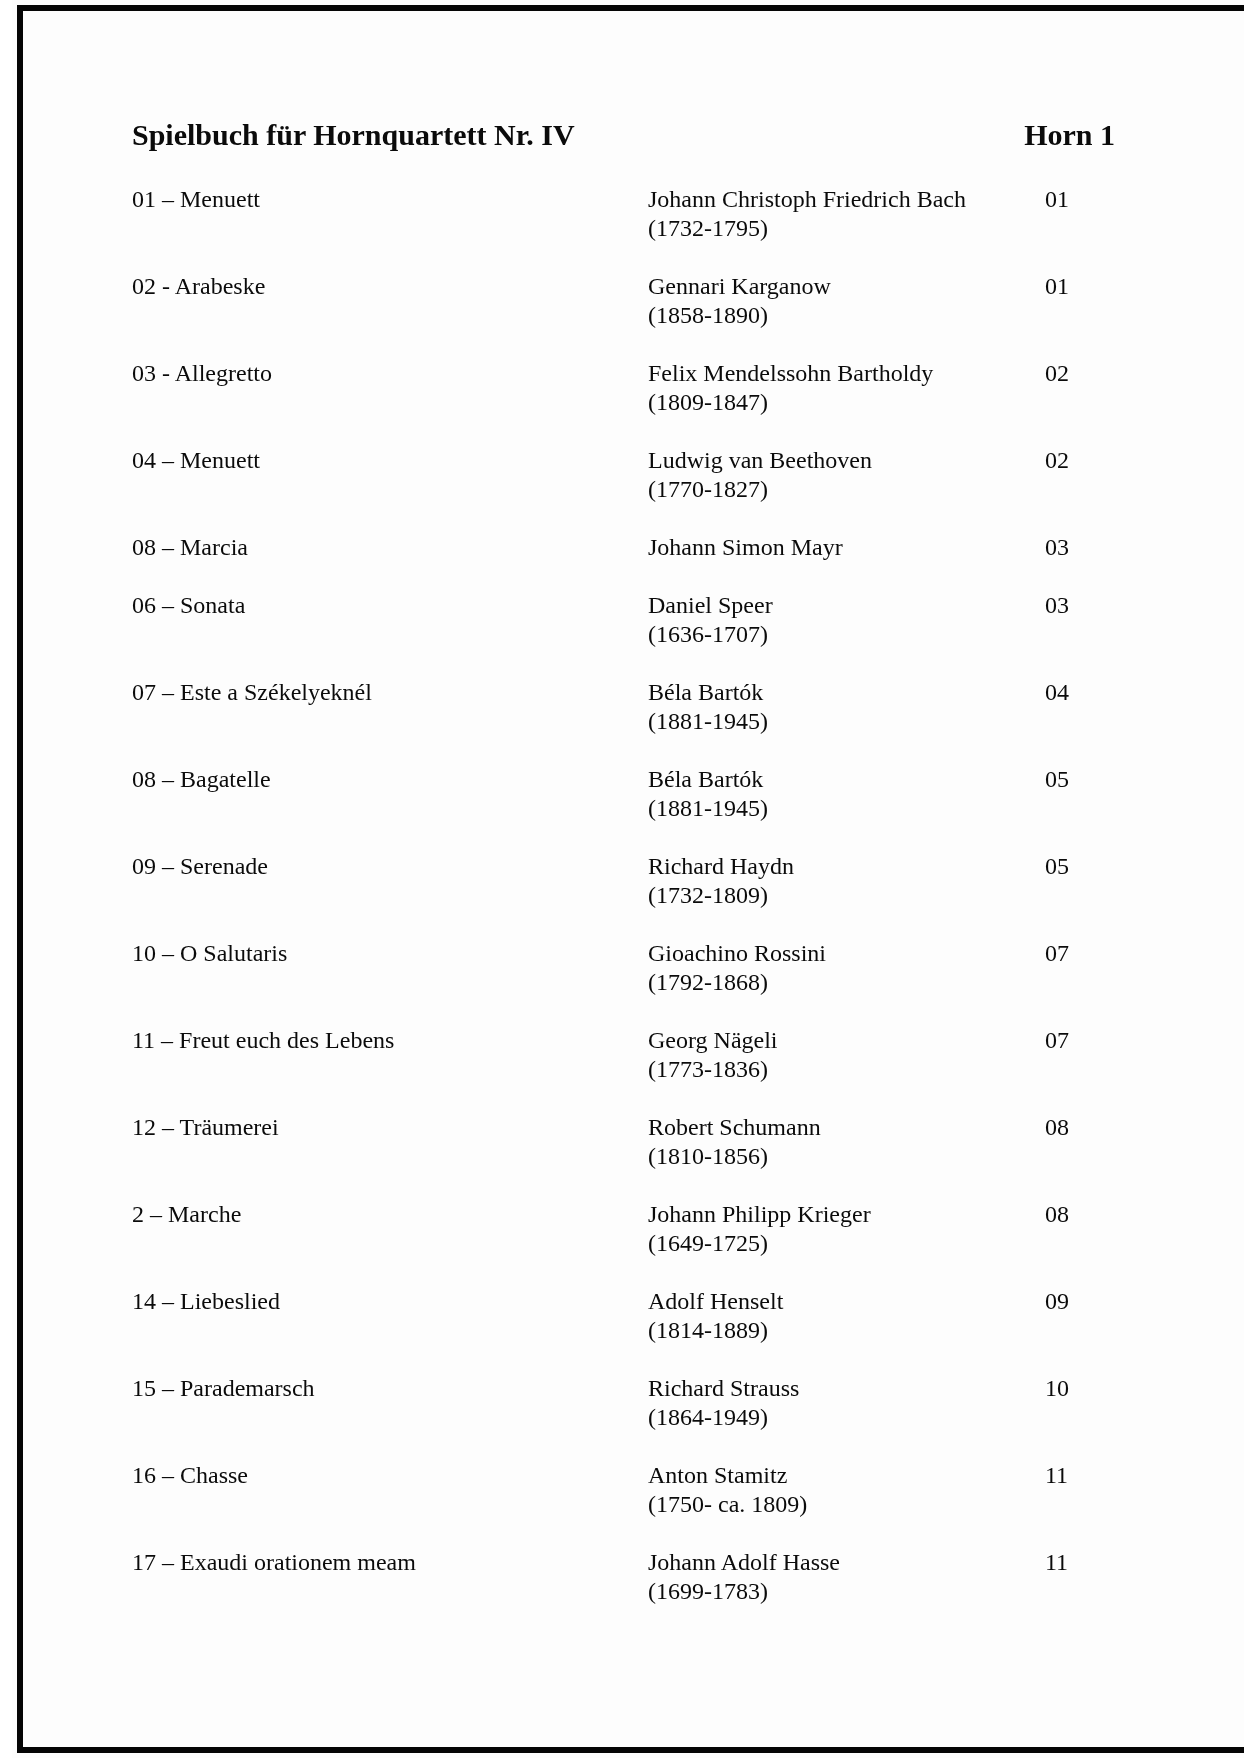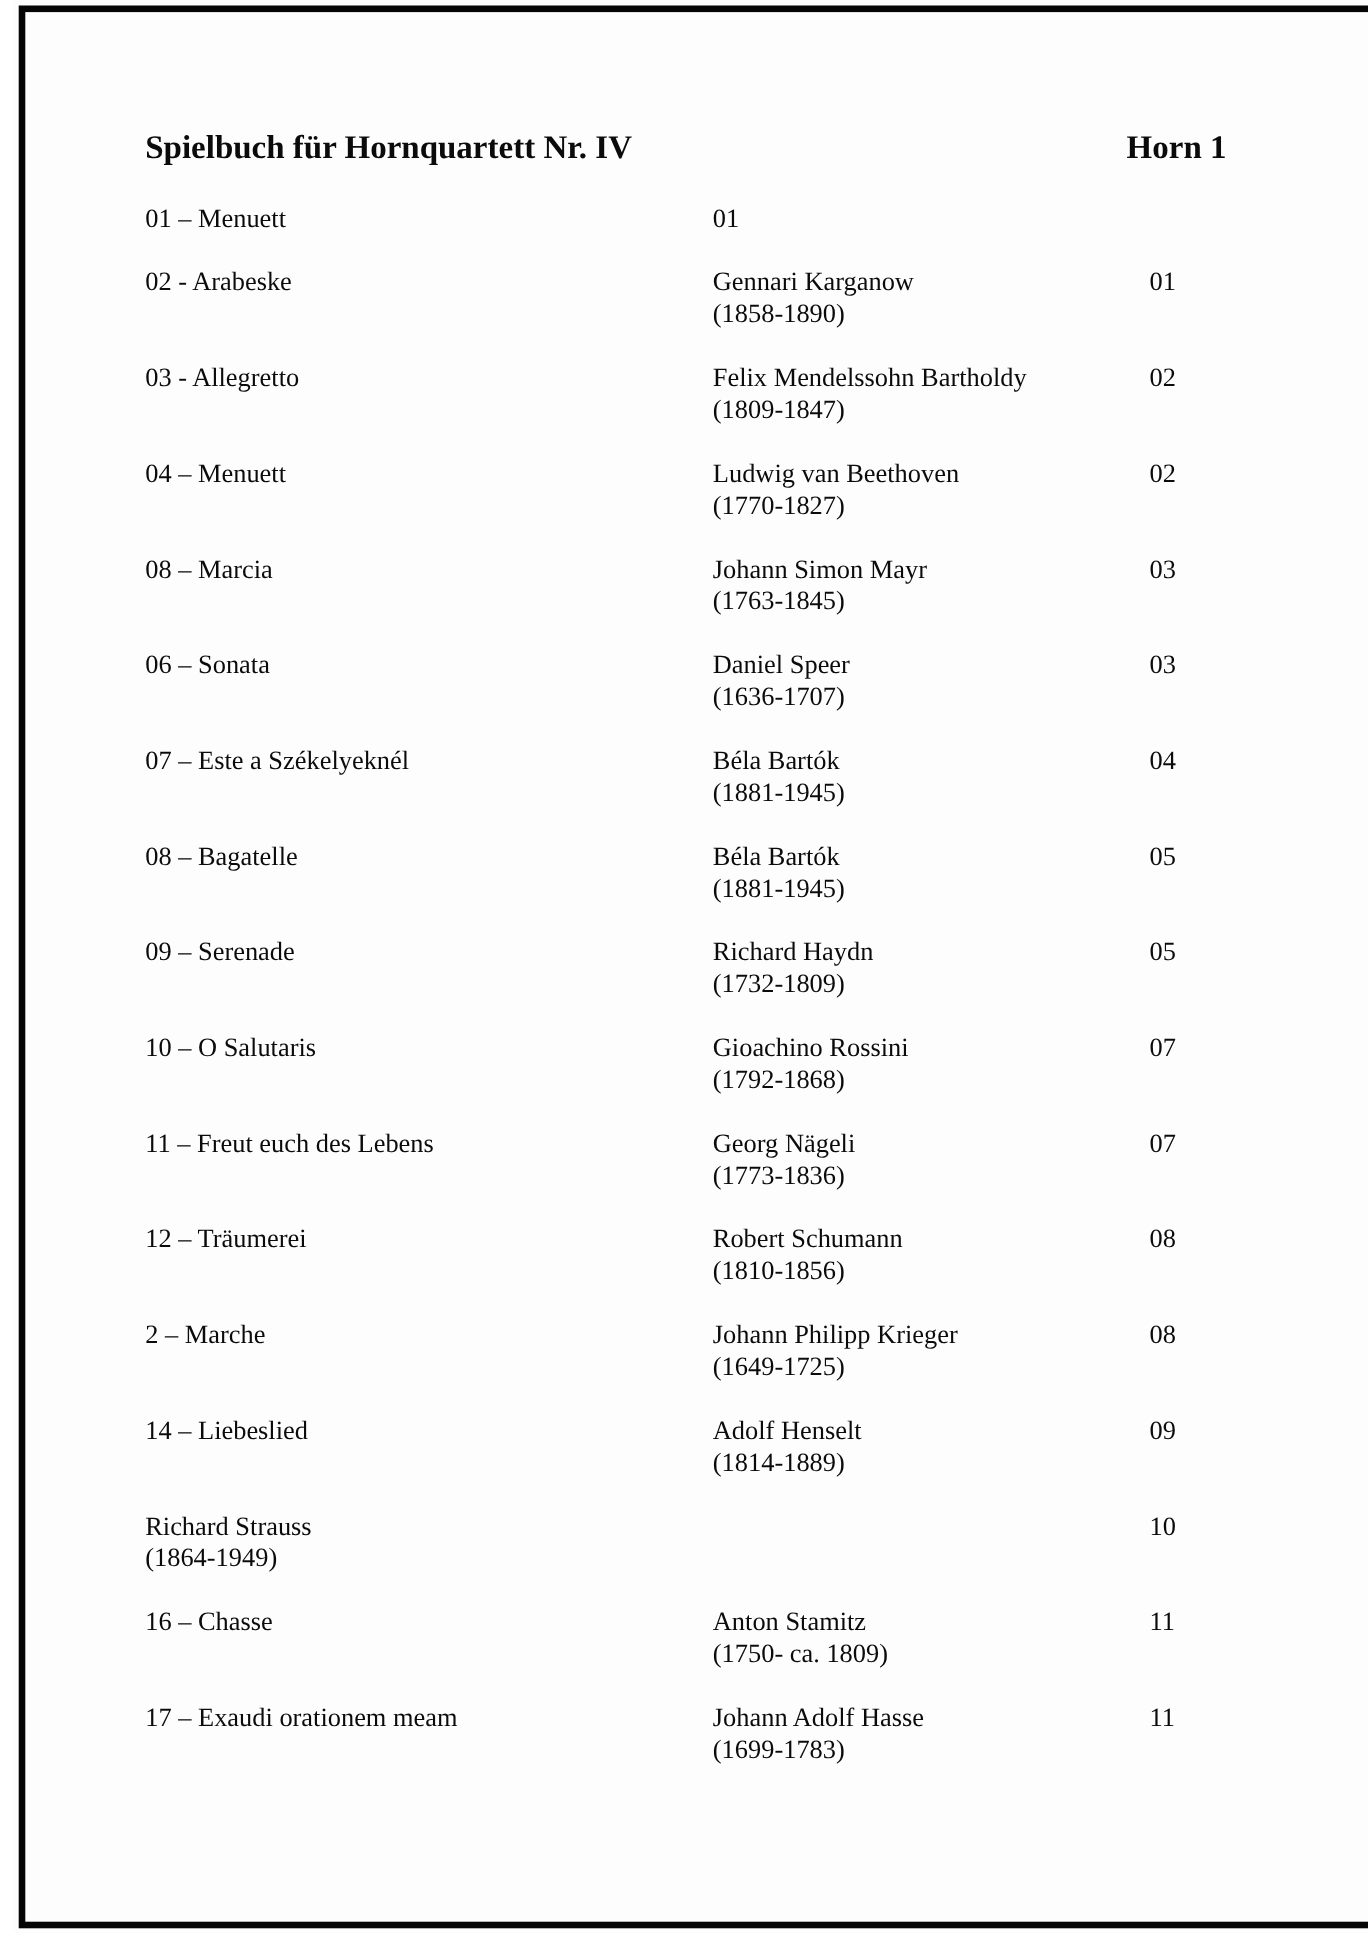--- a/index.html
+++ b/index.html
@@ -71,20 +71,24 @@
 
     <div class="header">
       <span>Spielbuch für Hornquartett Nr. IV</span>
       <span>Horn 1</span>
     </div>
 
     <div class="toc">
 
         <div class="toc-row">
           <div class="col-title">01 – Menuett</div>
+          <div class="col-composer">
+            <div>Johann Christoph Friedrich Bach</div>
+            <div>(1732-1795)</div>
+          </div>
           <div class="col-page">01</div>
         </div>
 
         <div class="toc-row">
           <div class="col-title">02 - Arabeske</div>
           <div class="col-composer">
             <div>Gennari Karganow</div>
             <div>(1858-1890)</div>
           </div>
           <div class="col-page">01</div>
@@ -105,21 +109,20 @@
             <div>Ludwig van Beethoven</div>
             <div>(1770-1827)</div>
           </div>
           <div class="col-page">02</div>
         </div>
 
         <div class="toc-row">
           <div class="col-title">08 – Marcia</div>
           <div class="col-composer">
             <div>Johann Simon Mayr</div>
-            <div>(1763-1845)</div>
           </div>
           <div class="col-page">03</div>
         </div>
 
         <div class="toc-row">
           <div class="col-title">06 – Sonata</div>
           <div class="col-composer">
             <div>Daniel Speer</div>
             <div>(1636-1707)</div>
           </div>
@@ -192,20 +195,21 @@
         <div class="toc-row">
           <div class="col-title">14 – Liebeslied</div>
           <div class="col-composer">
             <div>Adolf Henselt</div>
             <div>(1814-1889)</div>
           </div>
           <div class="col-page">09</div>
         </div>
 
         <div class="toc-row">
+          <div class="col-title">15 – Parademarsch</div>
           <div class="col-composer">
             <div>Richard Strauss</div>
             <div>(1864-1949)</div>
           </div>
           <div class="col-page">10</div>
         </div>
 
         <div class="toc-row">
           <div class="col-title">16 – Chasse</div>
           <div class="col-composer">

